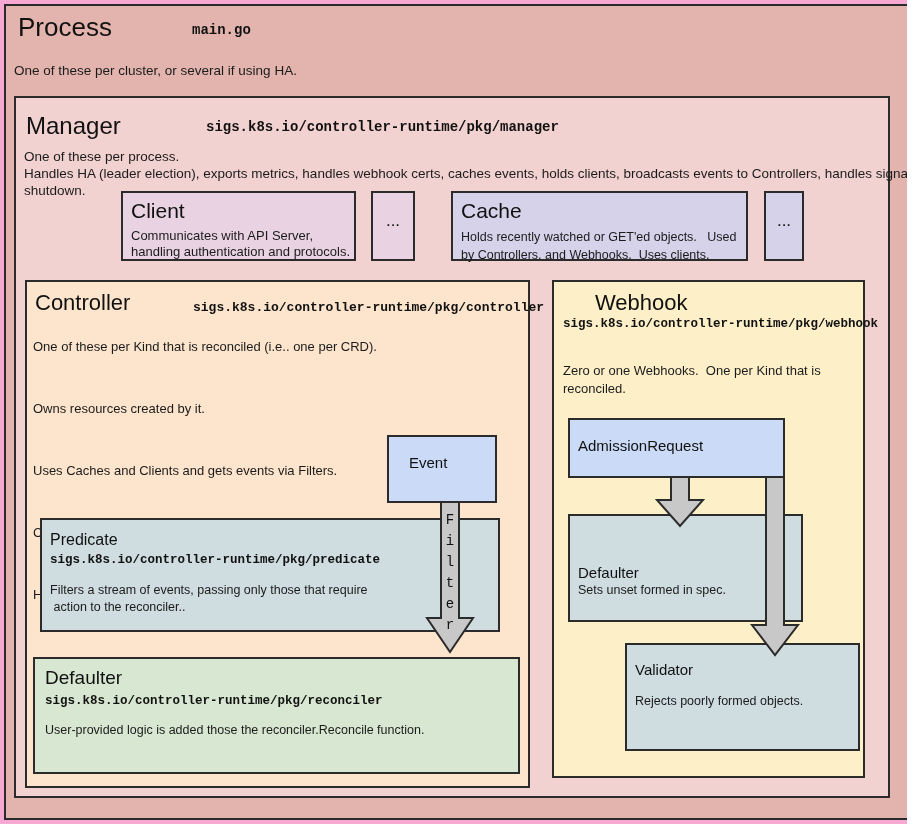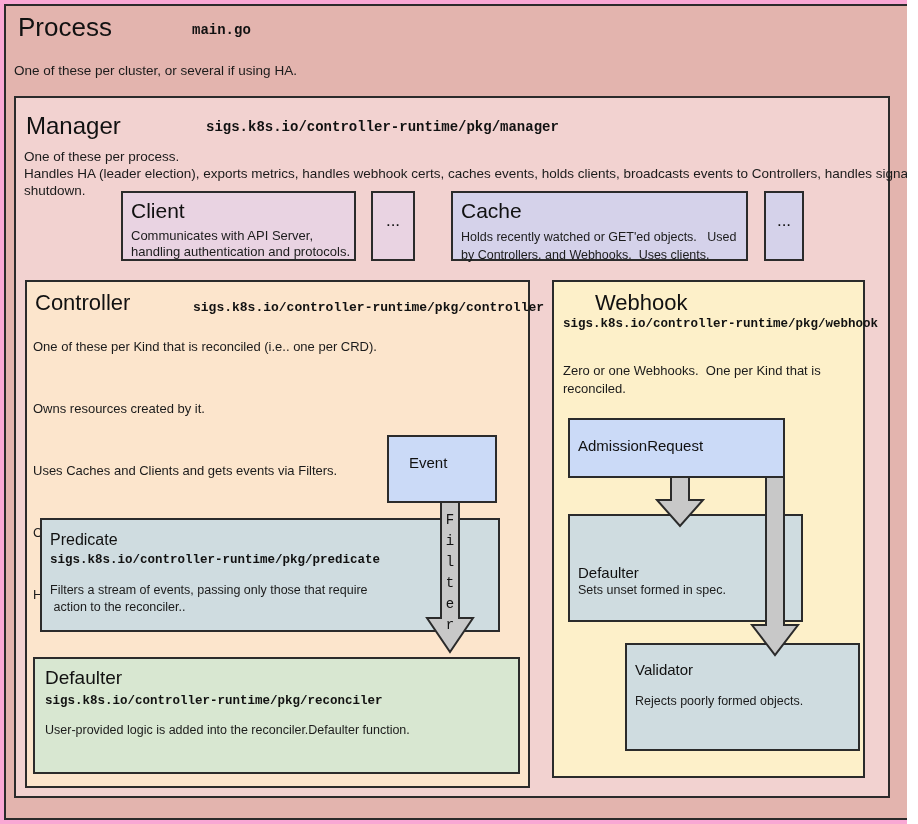--- a/index.html
+++ b/index.html
@@ -145,21 +145,21 @@
       <div>e</div>
       <div>r</div>
     </div>
 
   <div class="box" id="event" style="background: rgb(203, 218, 247);"></div>
   <div class="t-title" id="event-label">Event</div>
 
   <div class="box" id="reconciler" style="background: rgb(216, 231, 209);"></div>
   <div class="t-title" id="reconciler-title">Defaulter</div>
   <div class="t-mono" id="reconciler-pkg">sigs.k8s.io/controller-runtime/pkg/reconciler</div>
-  <div class="t-body" id="reconciler-desc">User-provided logic is added into the reconciler.Defaulter function.</div>
+  <div class="t-body" id="reconciler-desc">User-provided logic is added those the reconciler.Reconcile function.</div>
 
   <div class="box" id="webhook" style="background: rgb(253, 240, 201);"></div>
   <div class="t-title" id="webhook-title">Webhook</div>
   <div class="t-mono" id="webhook-pkg">sigs.k8s.io/controller-runtime/pkg/webhook</div>
   <div class="t-body" id="webhook-desc">Zero or one Webhooks.  One per Kind that is
 reconciled.</div>
 
   <div class="box" id="defaulter" style="background: rgb(207, 220, 224);"></div>
   <div class="t-title" id="defaulter-title">Defaulter</div>
   <div class="t-body" id="defaulter-desc">Sets unset formed in spec.</div>

